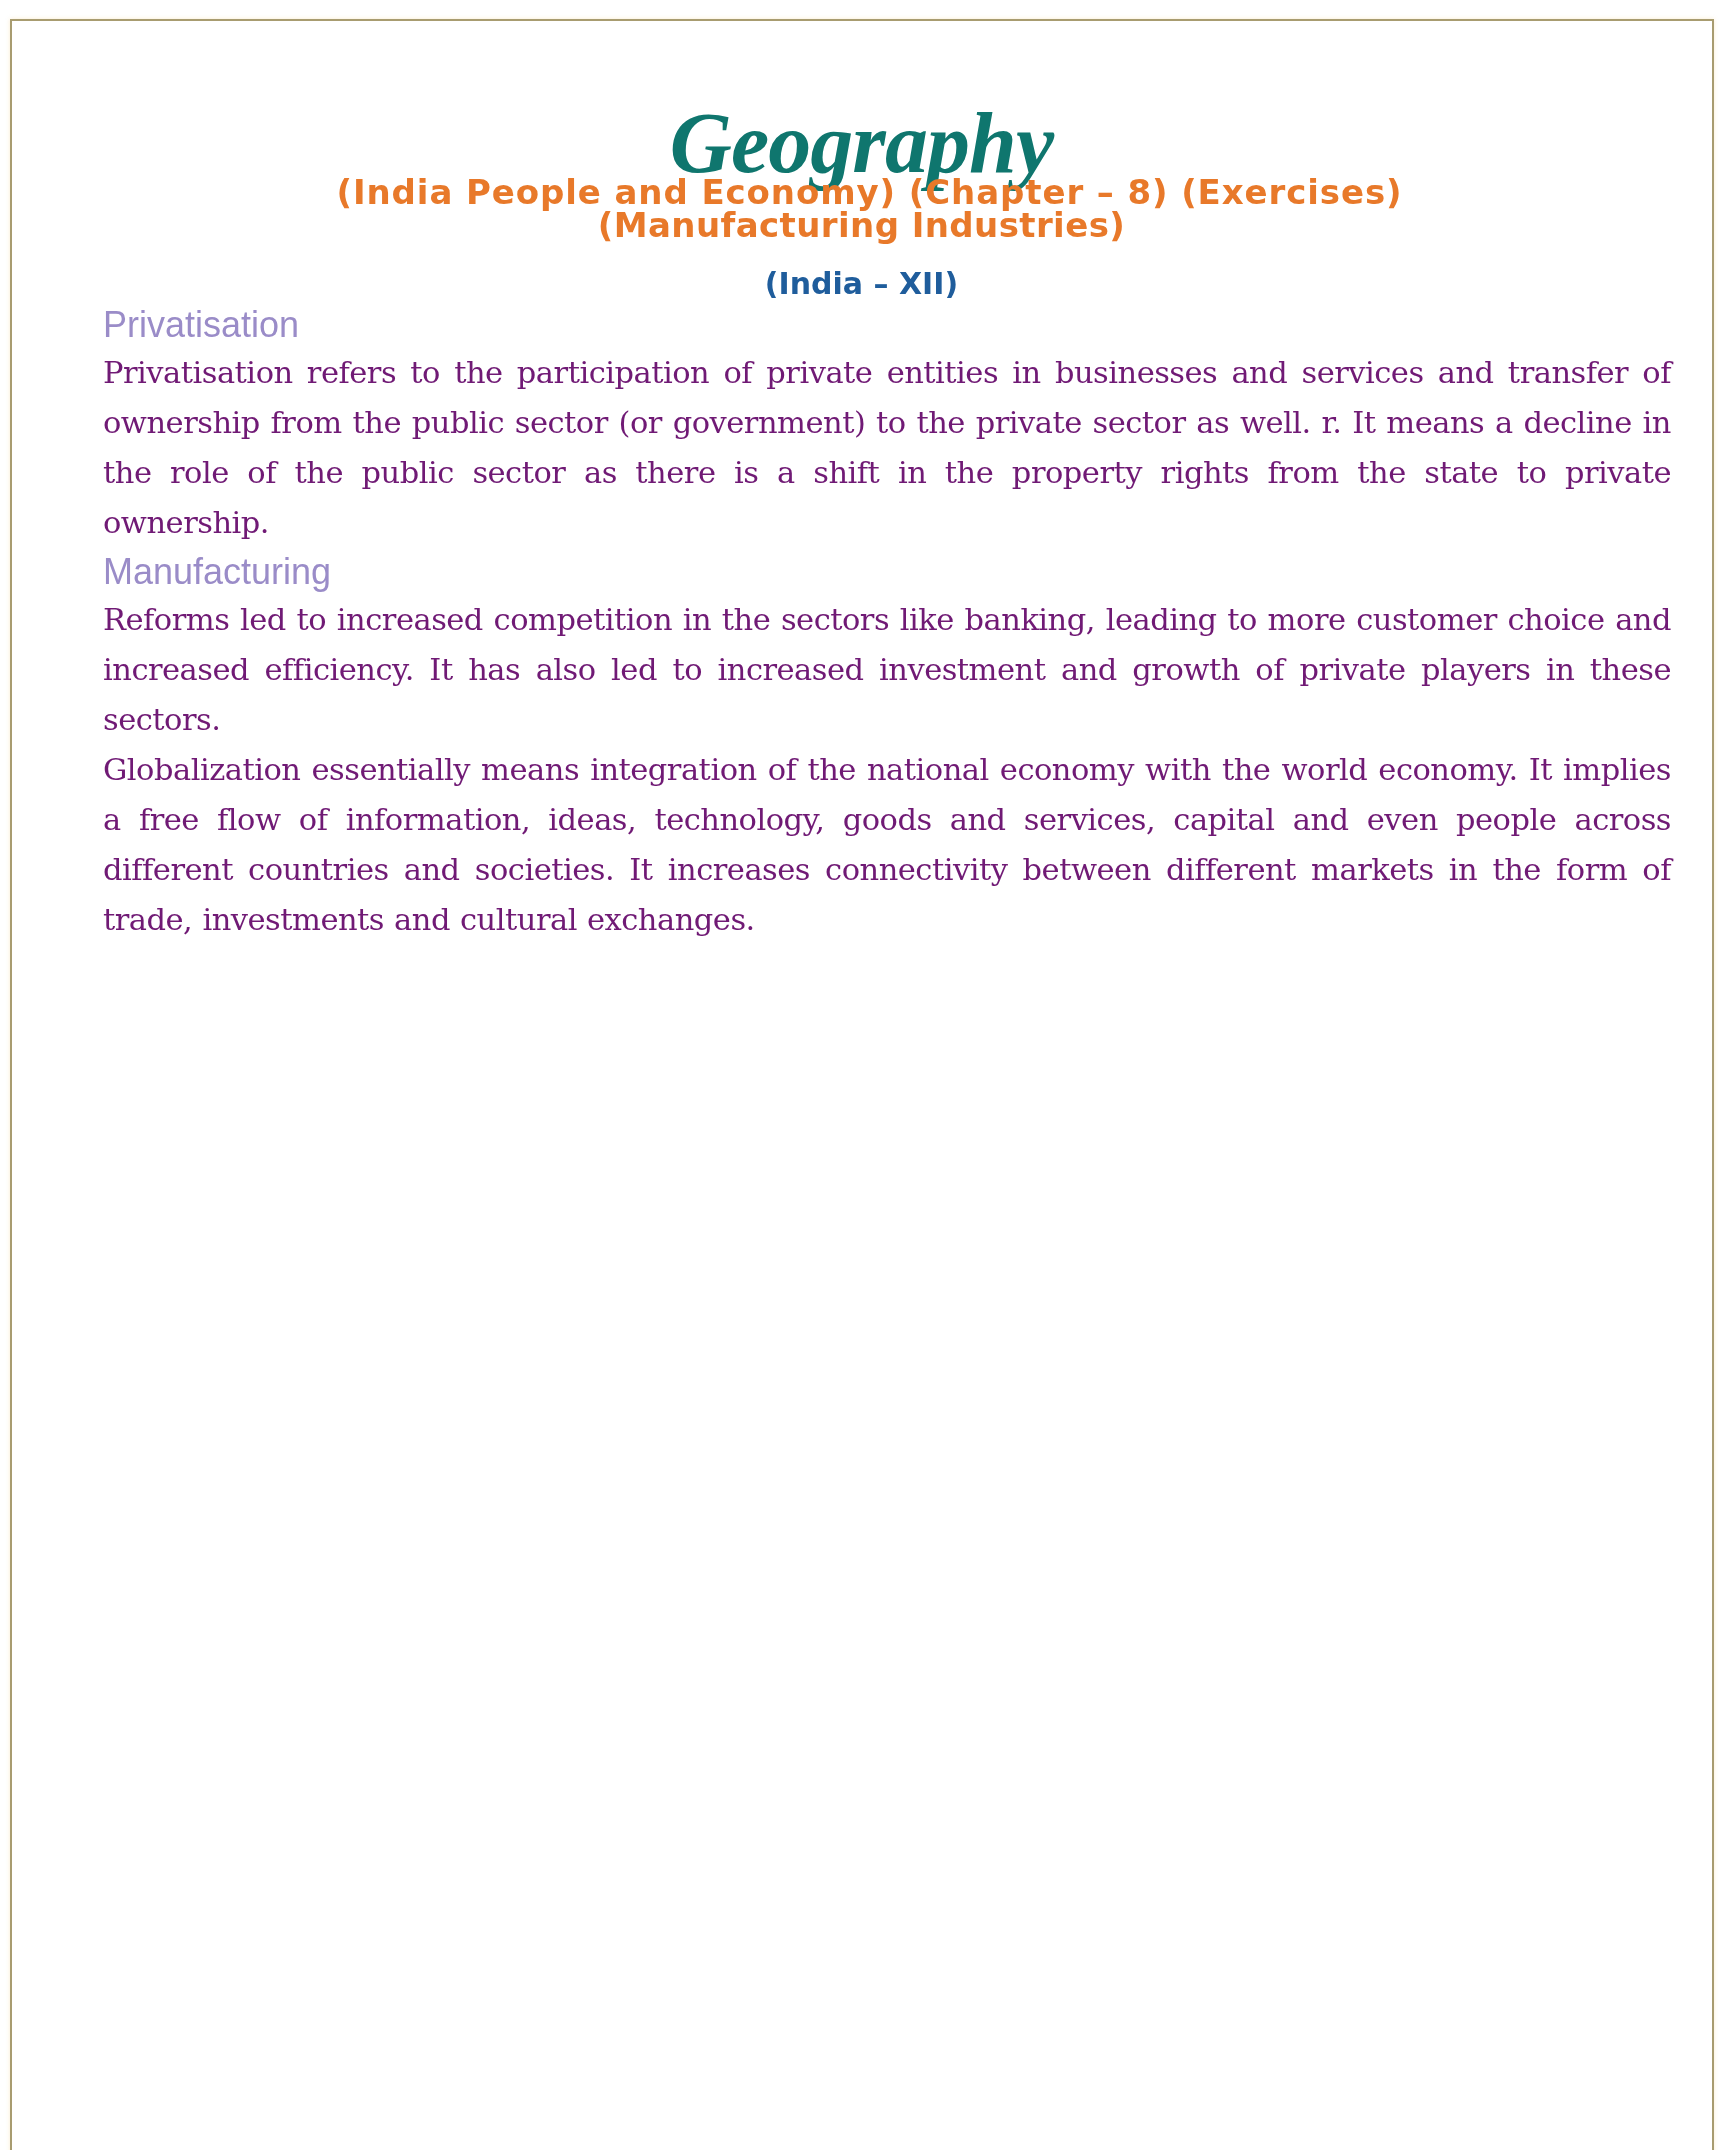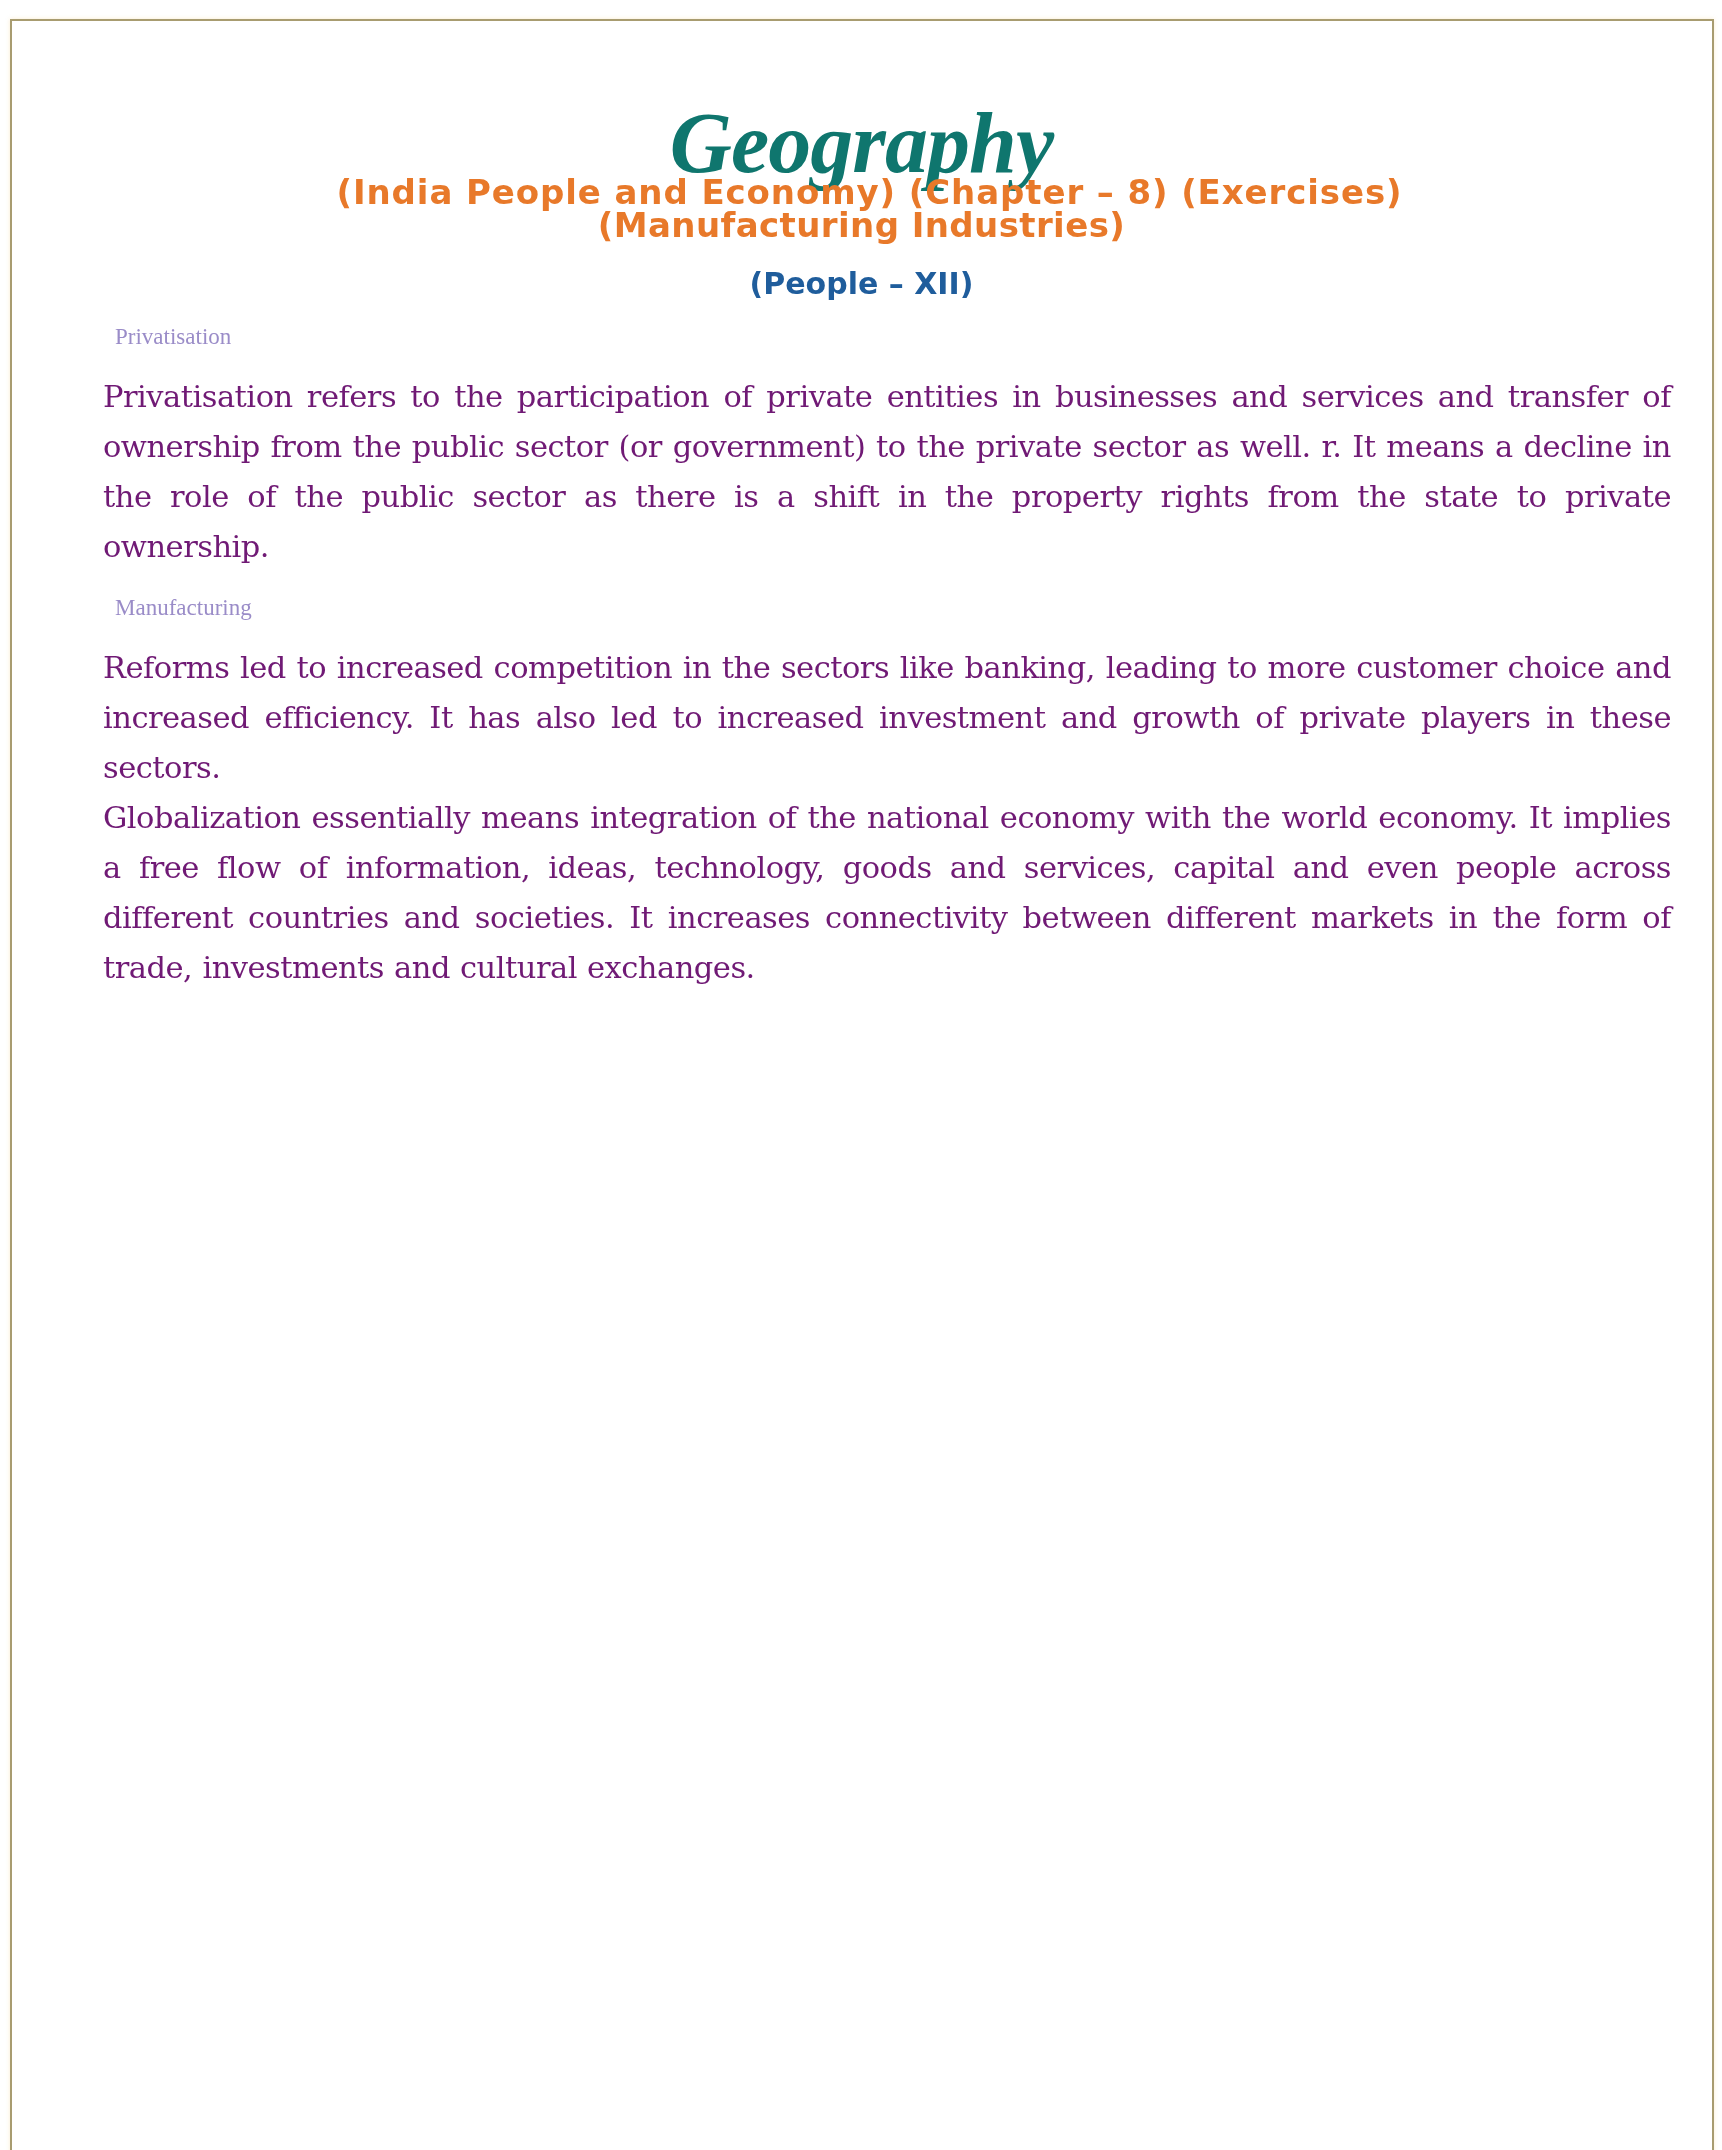--- a/index.html
+++ b/index.html
@@ -56,25 +56,25 @@
     font-size: 30px;
     color: #1f5d9c;
   }
   .content {
     position: absolute;
     left: 103px;
     width: 1568px;
     top: 301px;
   }
   .section-heading {
-    font-family: Liberation Serif, serif;
-    font-size: 23px;
+    font-family: Liberation Sans, sans-serif;
+    font-size: 36px;
     line-height: 47px;
     color: #9a8cc8;
-    margin: 12px;
+    margin: 0;
     font-weight: normal;
   }
   .para {
     font-family: "DejaVu Serif", "Liberation Serif", serif;
     font-size: 30.5px;
     line-height: 50px;
     color: #701a75;
     text-align: justify;
     margin: 0;
     letter-spacing: -0.5px;
@@ -83,21 +83,21 @@
 </style>
 </head>
 <body>
 
 <div class="page-border"></div>
 
 <h1 class="title">Geography</h1>
 
 <div class="subtitle line1">(India People and Economy) (Chapter – 8) (Exercises)</div>
 <div class="subtitle line2">(Manufacturing Industries)</div>
-<div class="subtitle class-line">(People – XII)</div>
+<div class="subtitle class-line">(India – XII)</div>
 
 <div class="content">
   <h2 class="section-heading">Privatisation</h2>
   <p class="para">Privatisation refers to the participation of private entities in businesses and services and transfer of ownership from the public sector (or government) to the private sector as well. r. It means a decline in the role of the public sector as there is a shift in the property rights from the state to private ownership.</p>
 
   <h2 class="section-heading">Manufacturing</h2>
   <p class="para">Reforms led to increased competition in the sectors like banking, leading to more customer choice and increased efficiency. It has also led to increased investment and growth of private players in these sectors.</p>
   <p class="para">Globalization essentially means integration of the national economy with the world economy. It implies a free flow of information, ideas, technology, goods and services, capital and even people across different countries and societies. It increases connectivity between different markets in the form of trade, investments and cultural exchanges.</p>
 </div>
 

